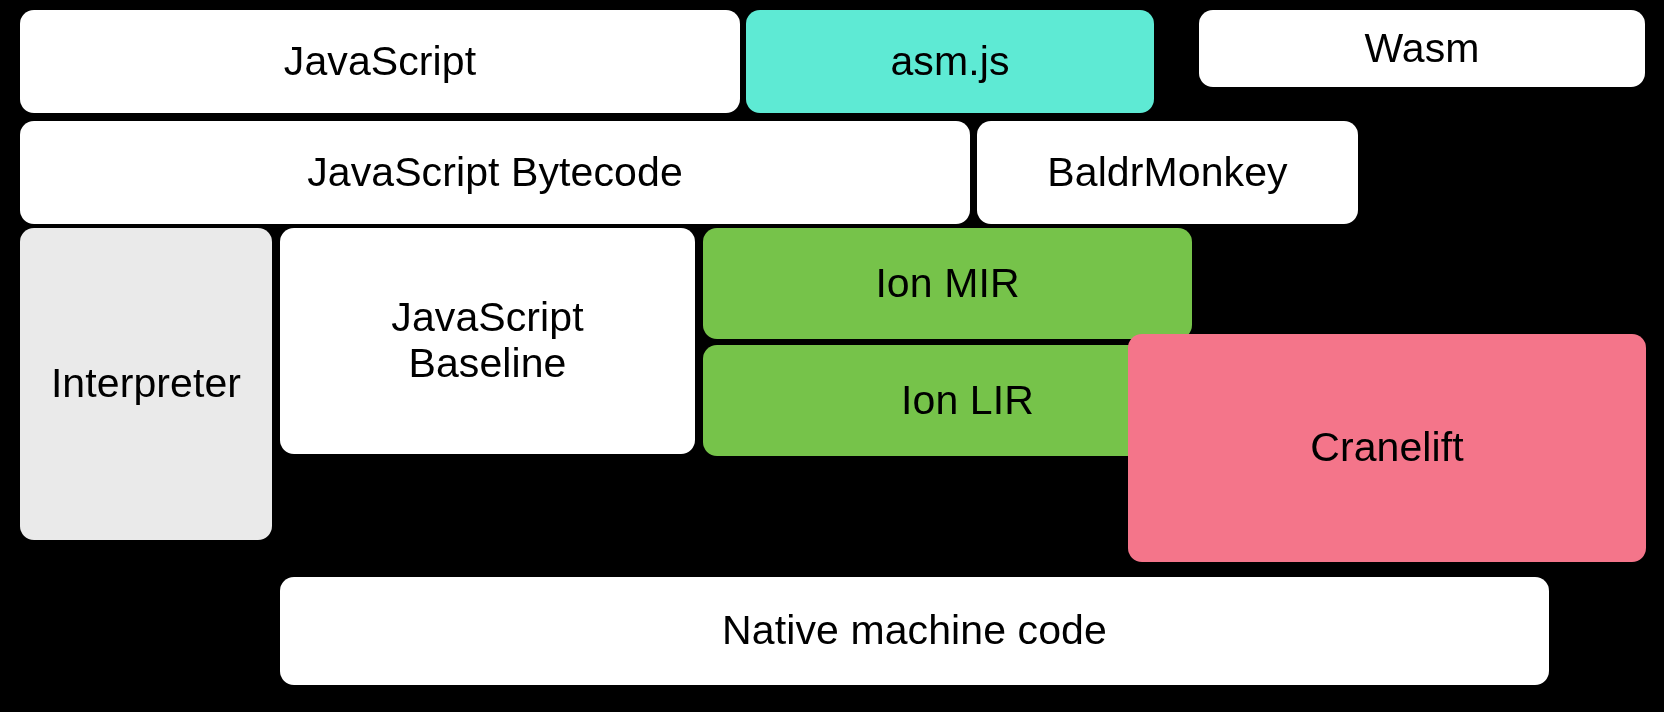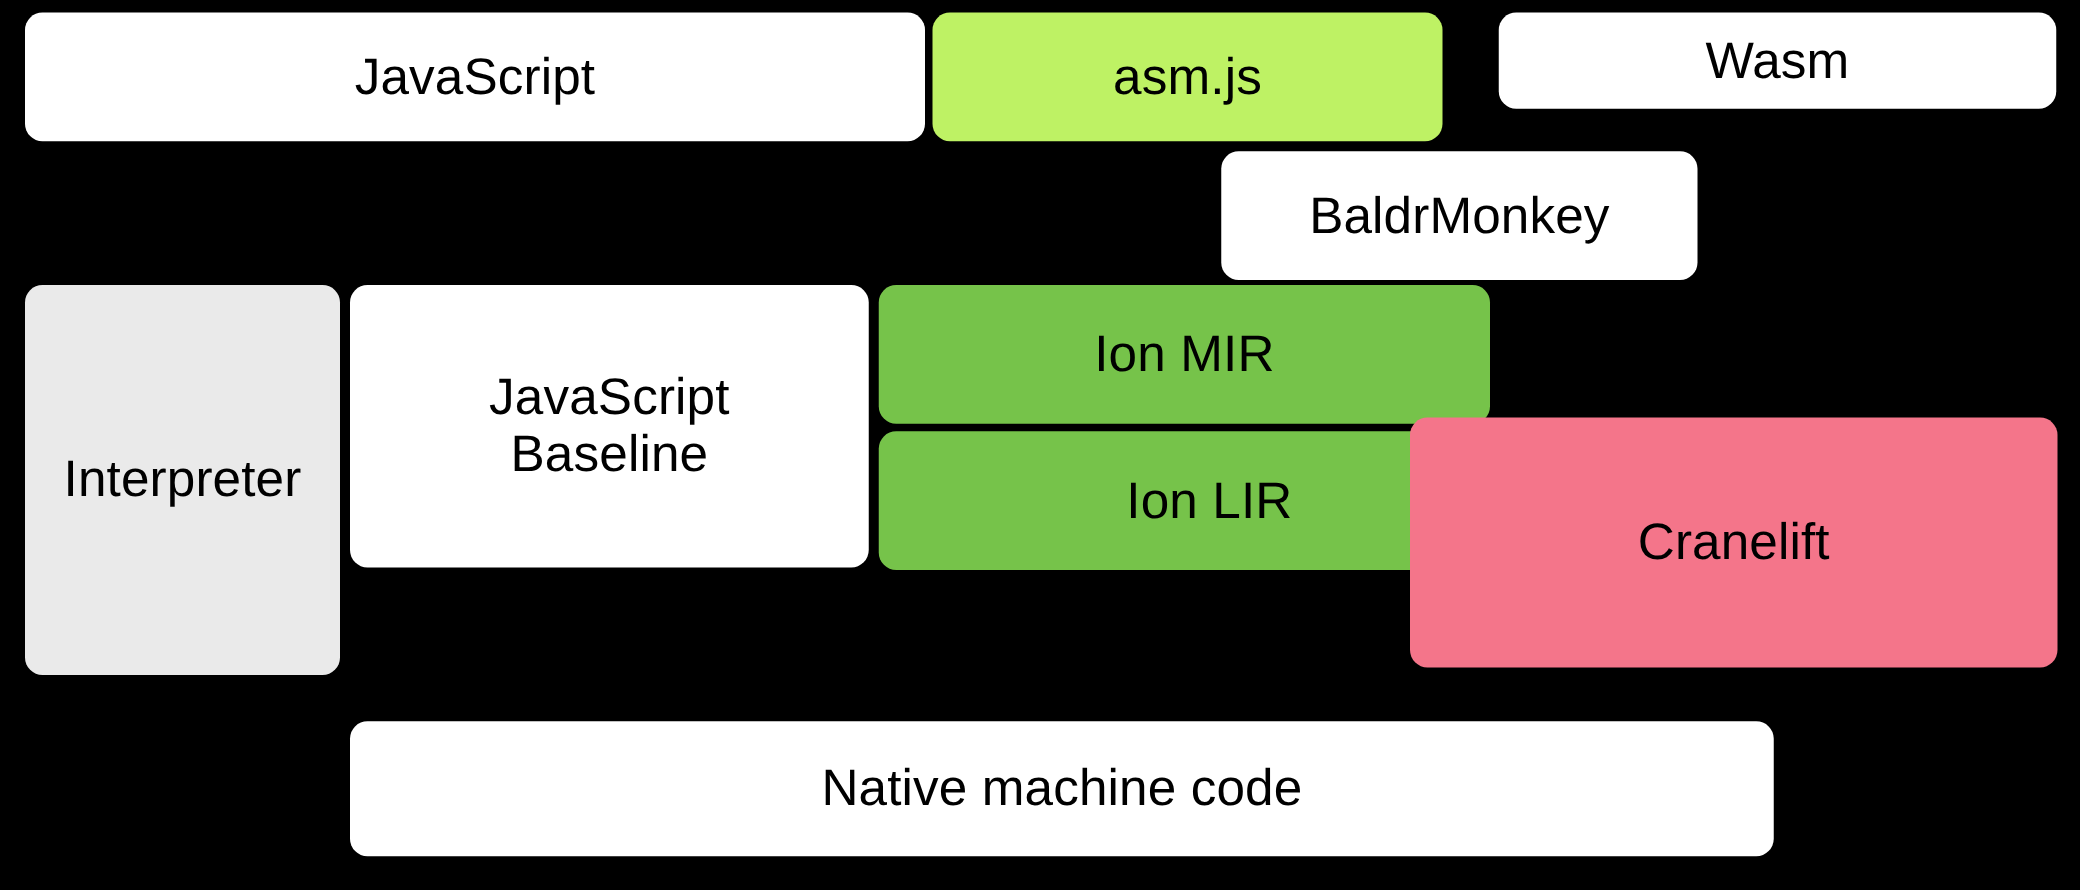--- a/index.html
+++ b/index.html
@@ -30,23 +30,24 @@
     white-space: pre-line;
     letter-spacing: 0.1px;
     user-select: none;
   }
 </style>
 </head>
 <body>
 
 <div id="stage" style="background: rgb(0, 0, 0);">
     <div class="node" style="left: 20px; top: 10px; width: 720px; height: 103px; background: rgb(255, 255, 255); color: rgb(0, 0, 0);">JavaScript</div>
-    <div class="node" style="left: 746px; top: 10px; width: 408px; height: 103px; background: #bef264; color: rgb(0, 0, 0);">asm.js</div>
+    <div class="node" style="left: 746px; top: 10px; width: 408px; height: 103px; background: #5eead4; color: rgb(0, 0, 0);">asm.js</div>
     <div class="node" style="left: 1199px; top: 10px; width: 446px; height: 77px; background: rgb(255, 255, 255); color: rgb(0, 0, 0);">Wasm</div>
+    <div class="node" style="left: 20px; top: 121px; width: 950px; height: 103px; background: rgb(255, 255, 255); color: rgb(0, 0, 0);">JavaScript Bytecode</div>
     <div class="node" style="left: 977px; top: 121px; width: 381px; height: 103px; background: rgb(255, 255, 255); color: rgb(0, 0, 0);">BaldrMonkey</div>
     <div class="node" style="left: 20px; top: 228px; width: 252px; height: 312px; background: rgb(234, 234, 234); color: rgb(0, 0, 0);">Interpreter</div>
     <div class="node" style="left: 280px; top: 228px; width: 415px; height: 226px; background: rgb(255, 255, 255); color: rgb(0, 0, 0);">JavaScript
 Baseline</div>
     <div class="node" style="left: 703px; top: 228px; width: 489px; height: 111px; background: rgb(118, 195, 74); color: rgb(0, 0, 0);">Ion MIR</div>
     <div class="node" style="left: 703px; top: 345px; width: 489px; height: 111px; background: rgb(118, 195, 74); color: rgb(0, 0, 0); padding-left: 40px;">Ion LIR</div>
-    <div class="node" style="left: 1128px; top: 334px; width: 518px; height: 200px; background: rgb(244, 117, 138); color: rgb(0, 0, 0);">Cranelift</div>
-    <div class="node" style="left: 280px; top: 577px; width: 1139px; height: 108px; background: rgb(255, 255, 255); color: rgb(0, 0, 0);">Native machine code</div>
+    <div class="node" style="left: 1128px; top: 334px; width: 518px; height: 228px; background: rgb(244, 117, 138); color: rgb(0, 0, 0);">Cranelift</div>
+    <div class="node" style="left: 280px; top: 577px; width: 1269px; height: 108px; background: rgb(255, 255, 255); color: rgb(0, 0, 0);">Native machine code</div>
   </div>
 
 </body></html>

